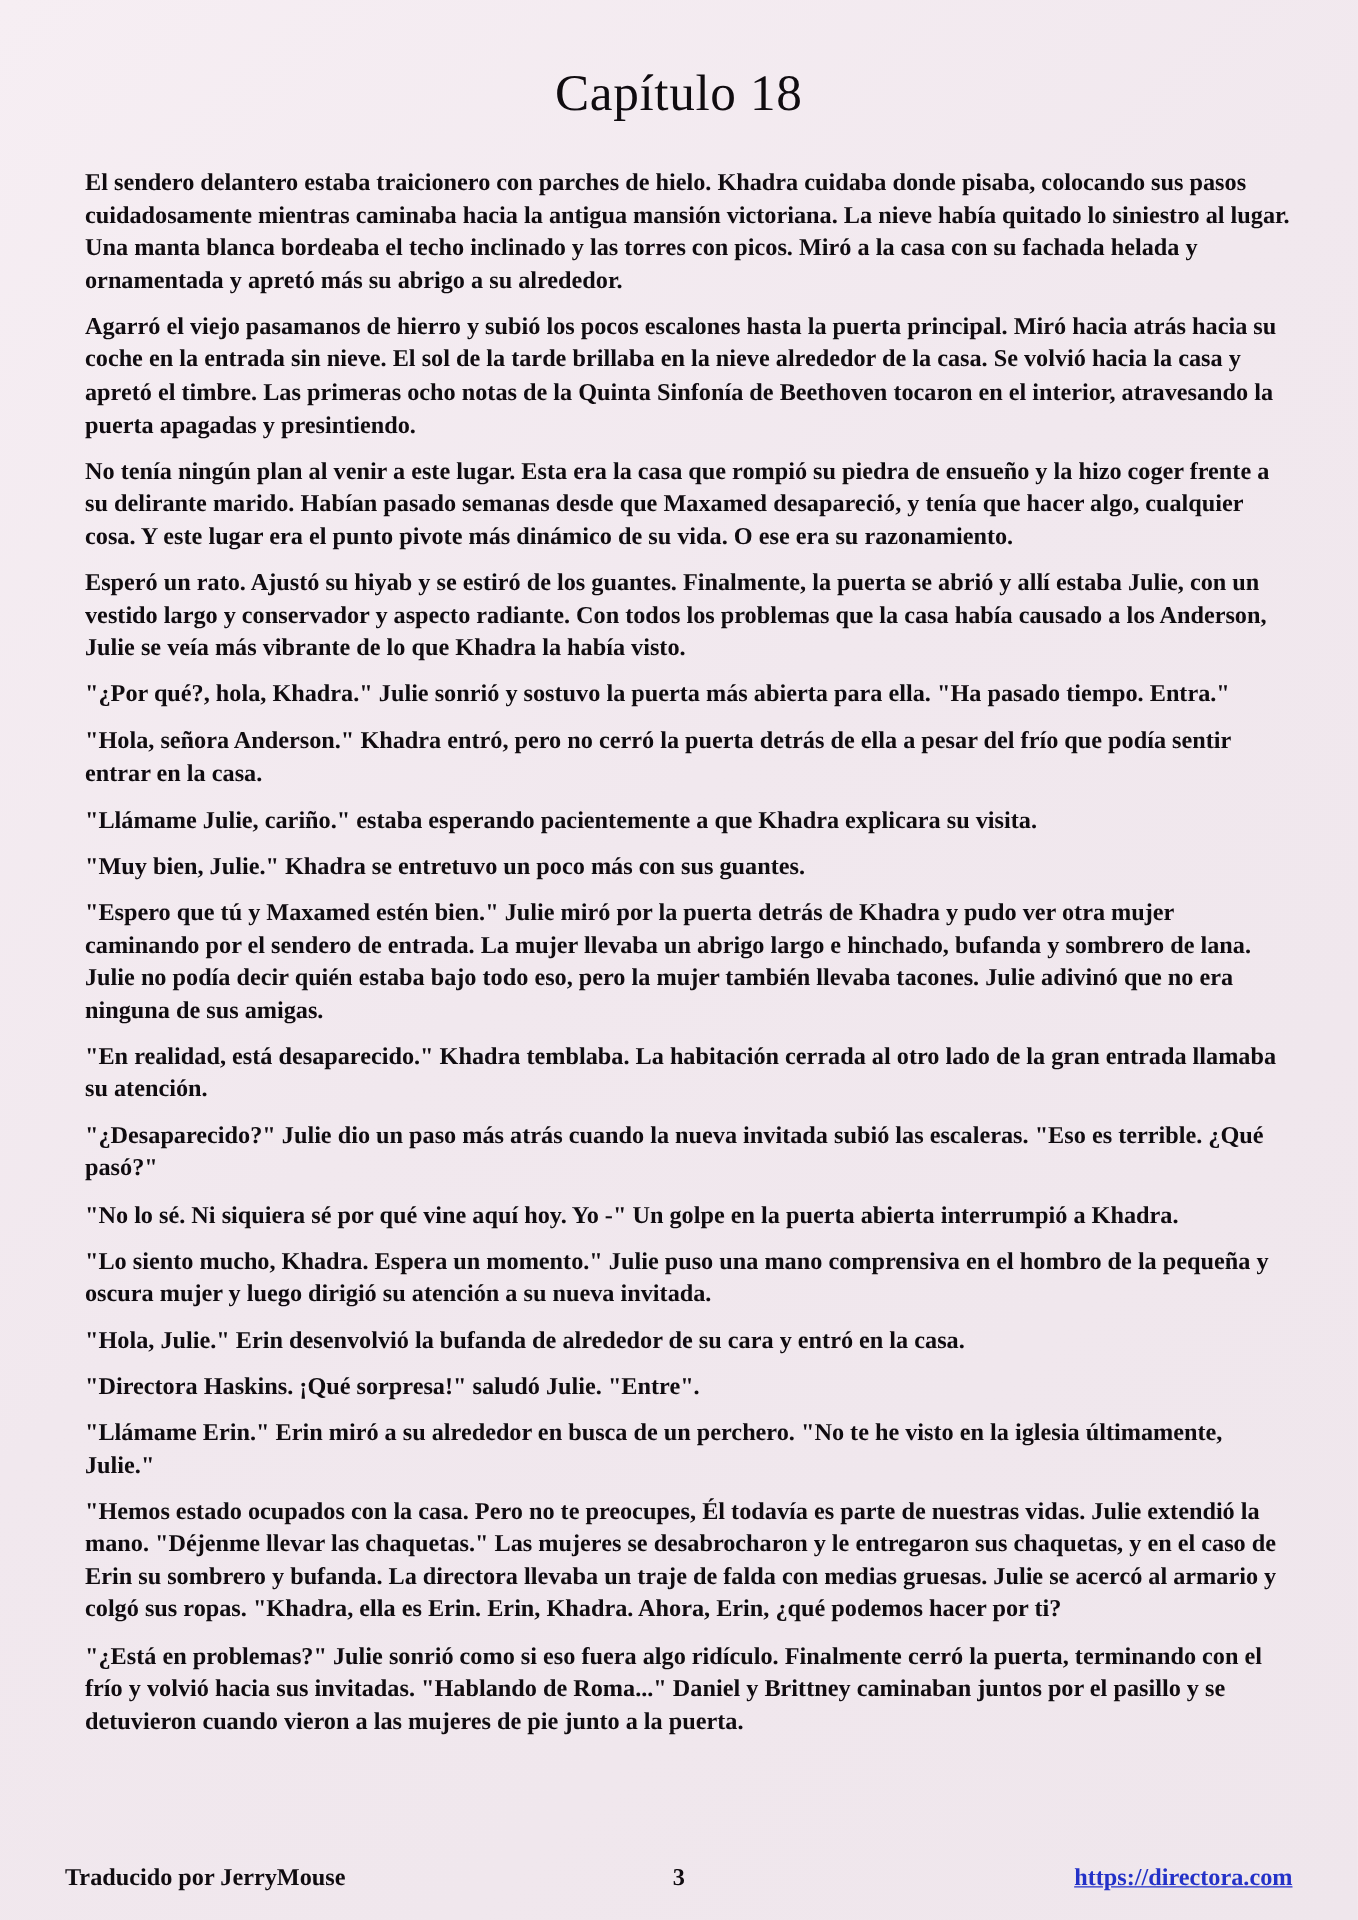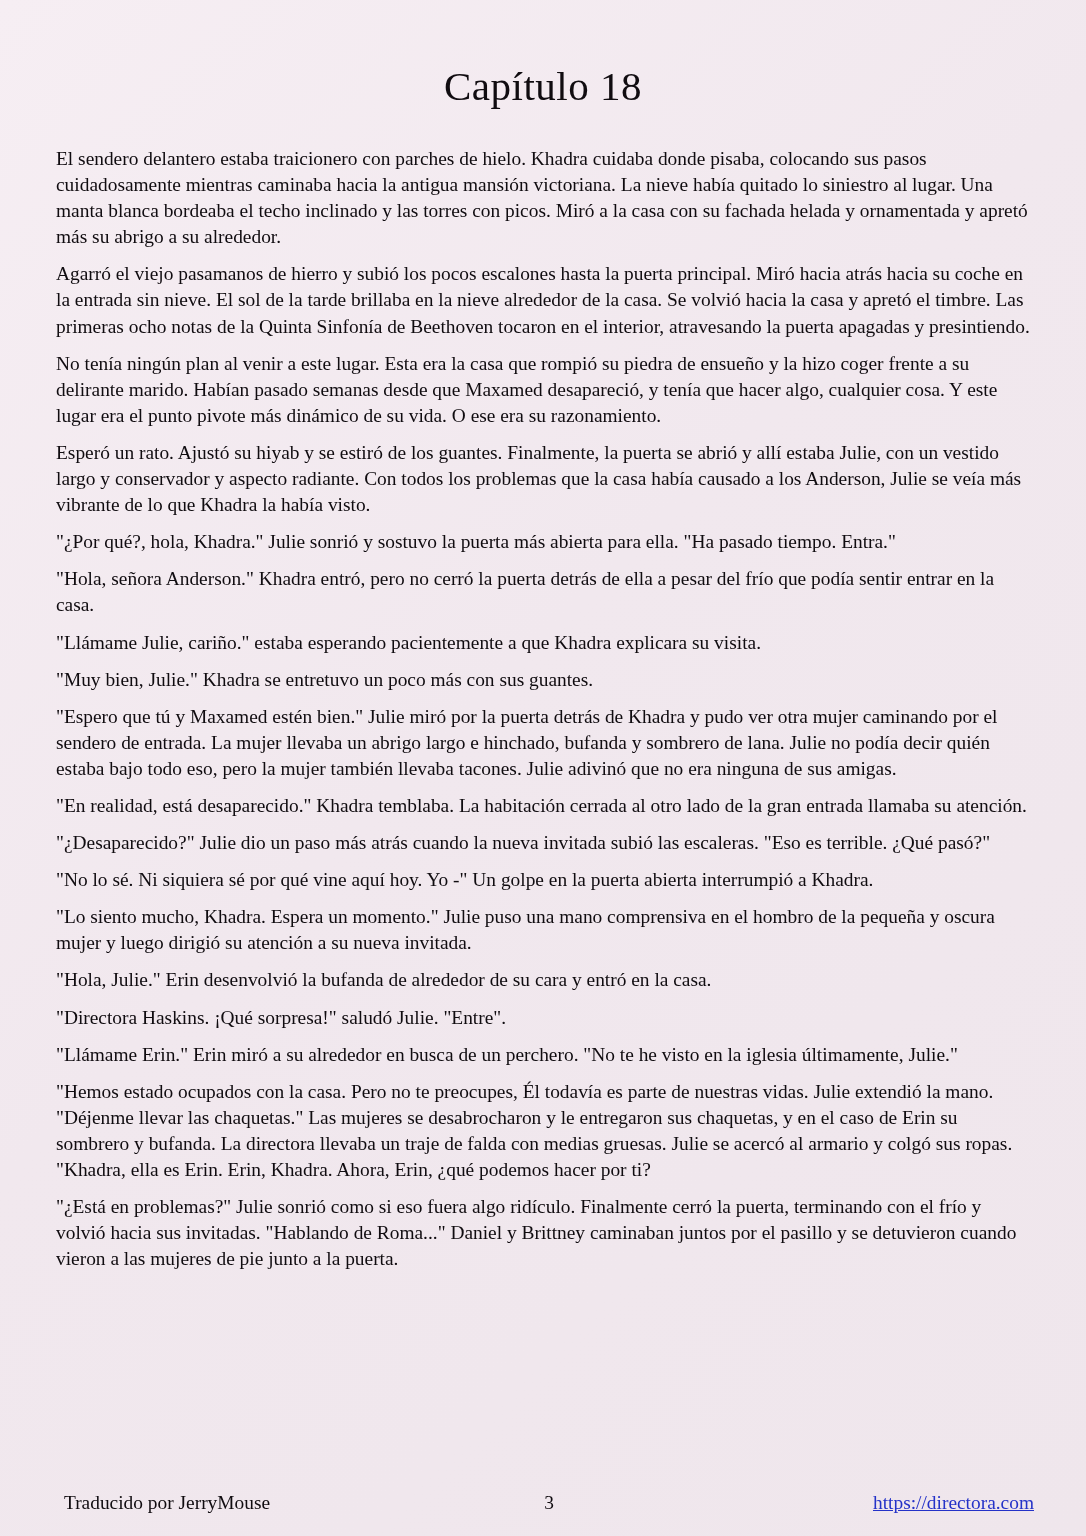--- a/index.html
+++ b/index.html
@@ -12,49 +12,51 @@
     background: #f2e9ef;
     font-family: "Liberation Serif", serif;
     color: #100c10;
     overflow: hidden;
   }
   .page {
     position: relative;
     width: 1086px;
     height: 1536px;
     box-sizing: border-box;
-    padding: 44px 52px 0 52px;
+    padding: 32px 52px 0 52px;
     background: linear-gradient(135deg, #f6eef3 0%, #f1e8ee 45%, #efe6ec 100%);
   }
   .title {
     text-align: center;
     font-size: 41px;
     font-weight: normal;
     letter-spacing: 0.5px;
     margin: 18px 0 36px 0;
     font-family: "Liberation Serif", serif;
   }
   .body-text {
     font-size: 19.4px;
     line-height: 1.345;
     text-align: left;
   }
   .body-text p {
-    margin: 0 0 11px 4px;
+    margin: 0 0 11px 16px;
     text-indent: 0;
+    font-weight: bold;
   }
   .footer {
     position: absolute;
-    left: 64px;
+    left: 52px;
     right: 52px;
     bottom: 22px;
     display: flex;
     align-items: flex-end;
     justify-content: space-between;
     font-size: 19.4px;
+    font-weight: bold;
   }
   .footer .left {
     flex: 0 0 auto;
   }
   .footer .center {
     position: absolute;
     left: 0;
     right: 0;
     text-align: center;
     pointer-events: none;

